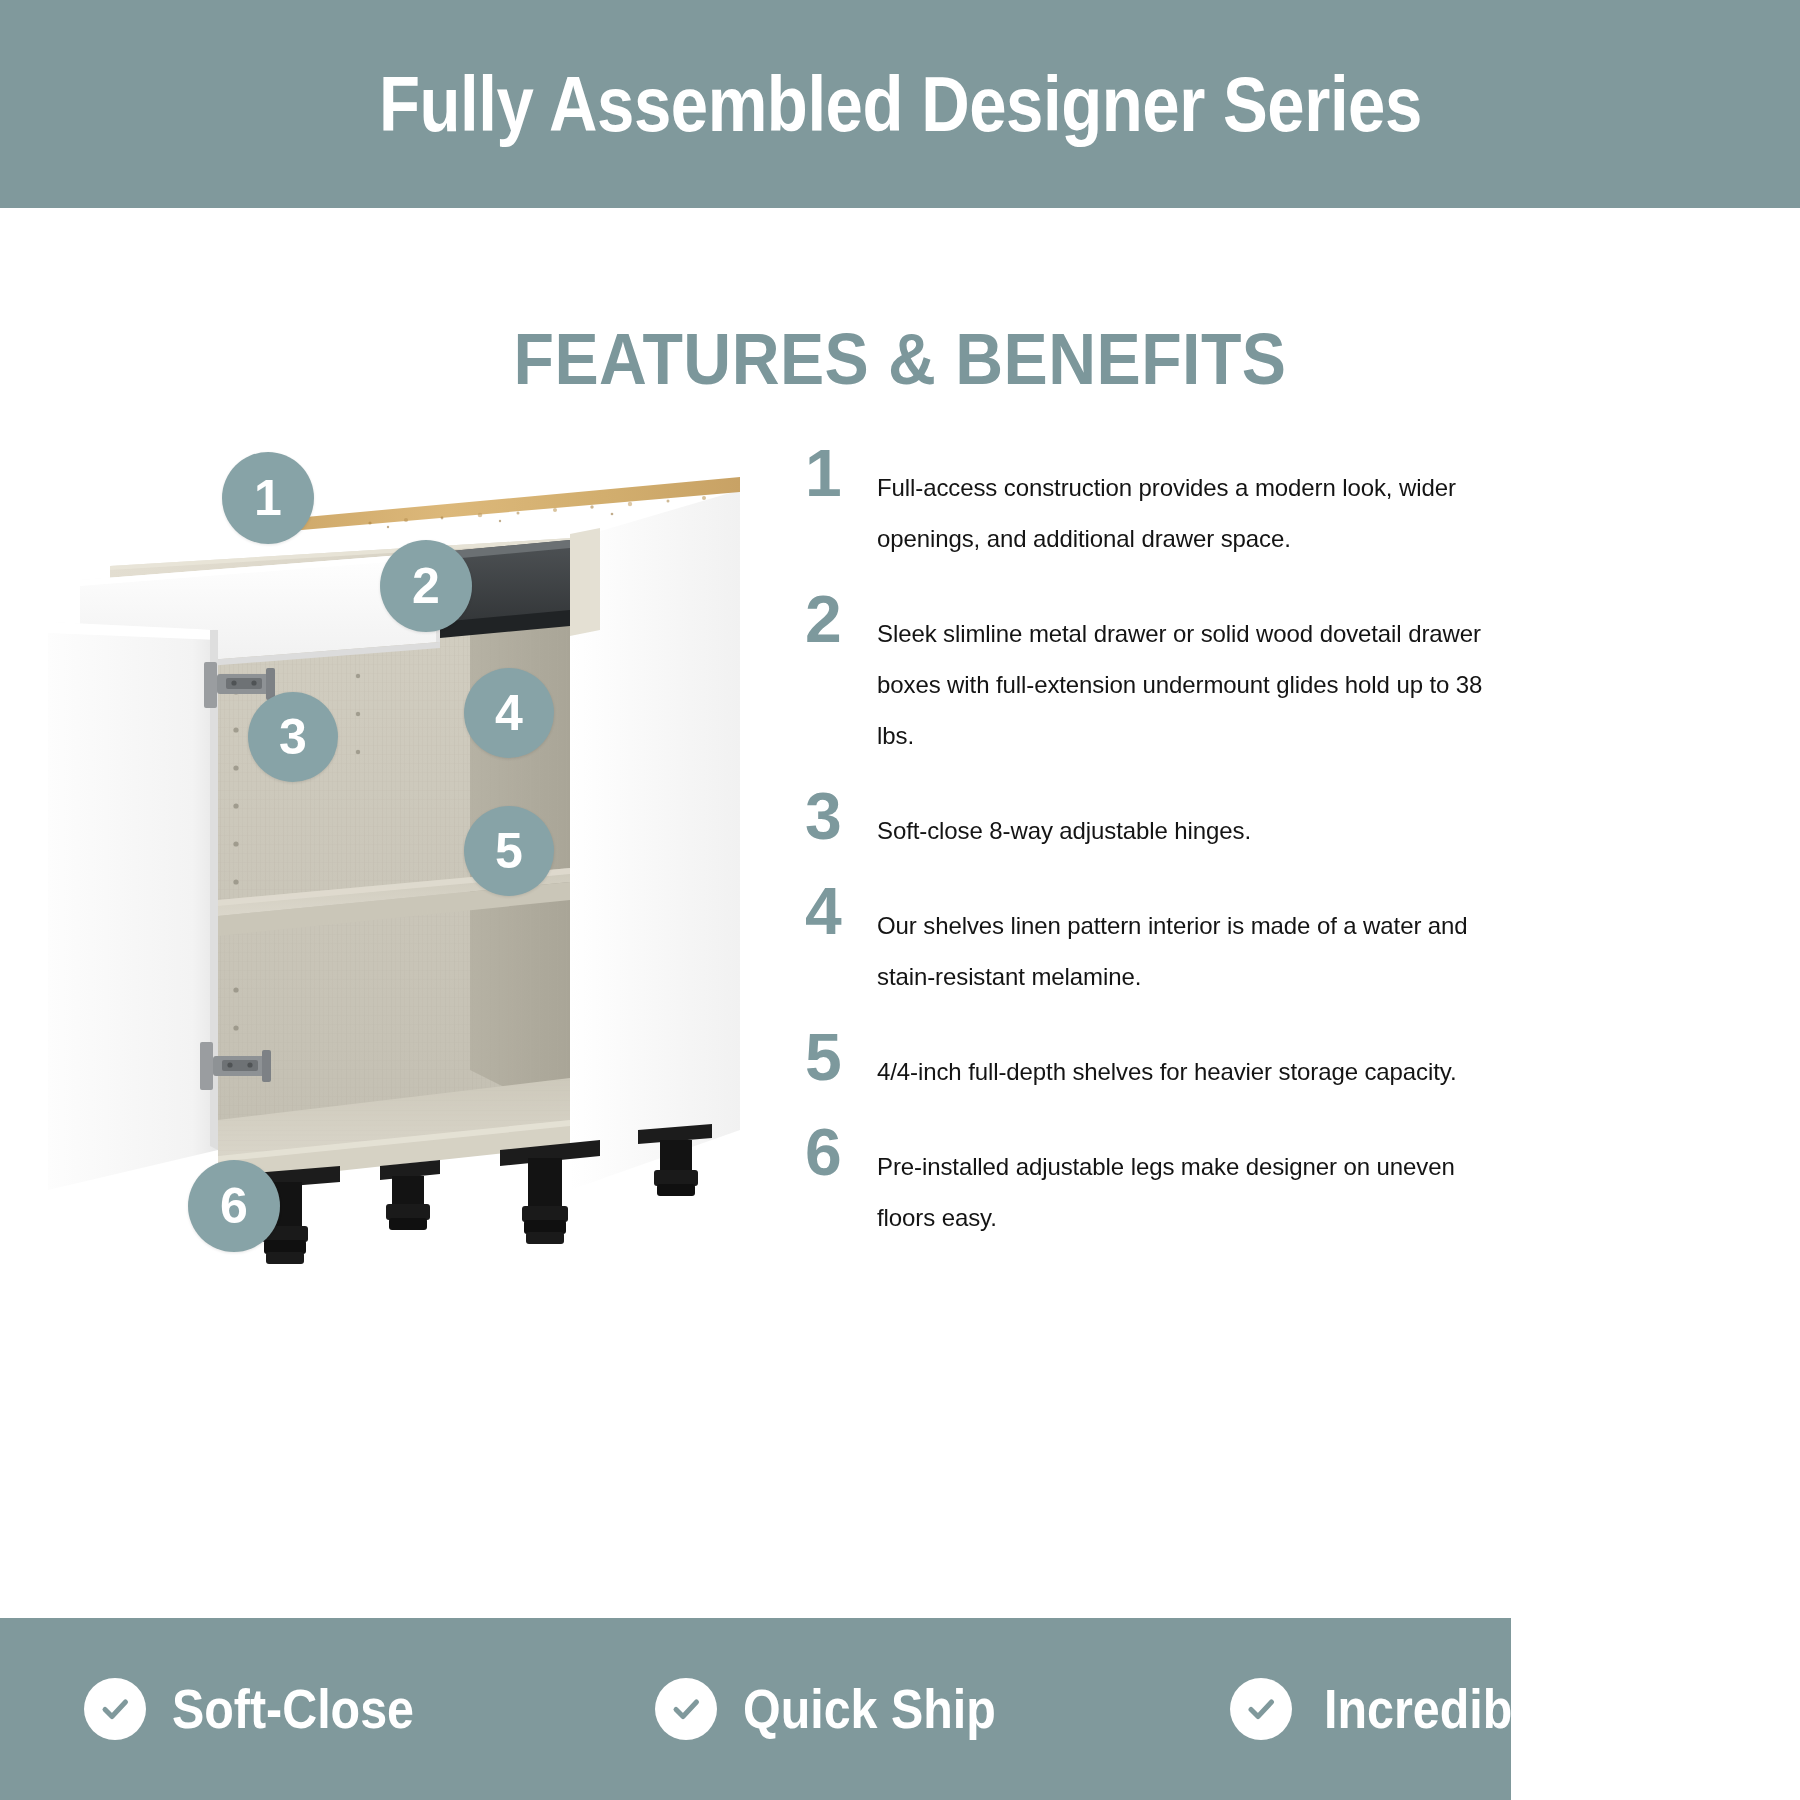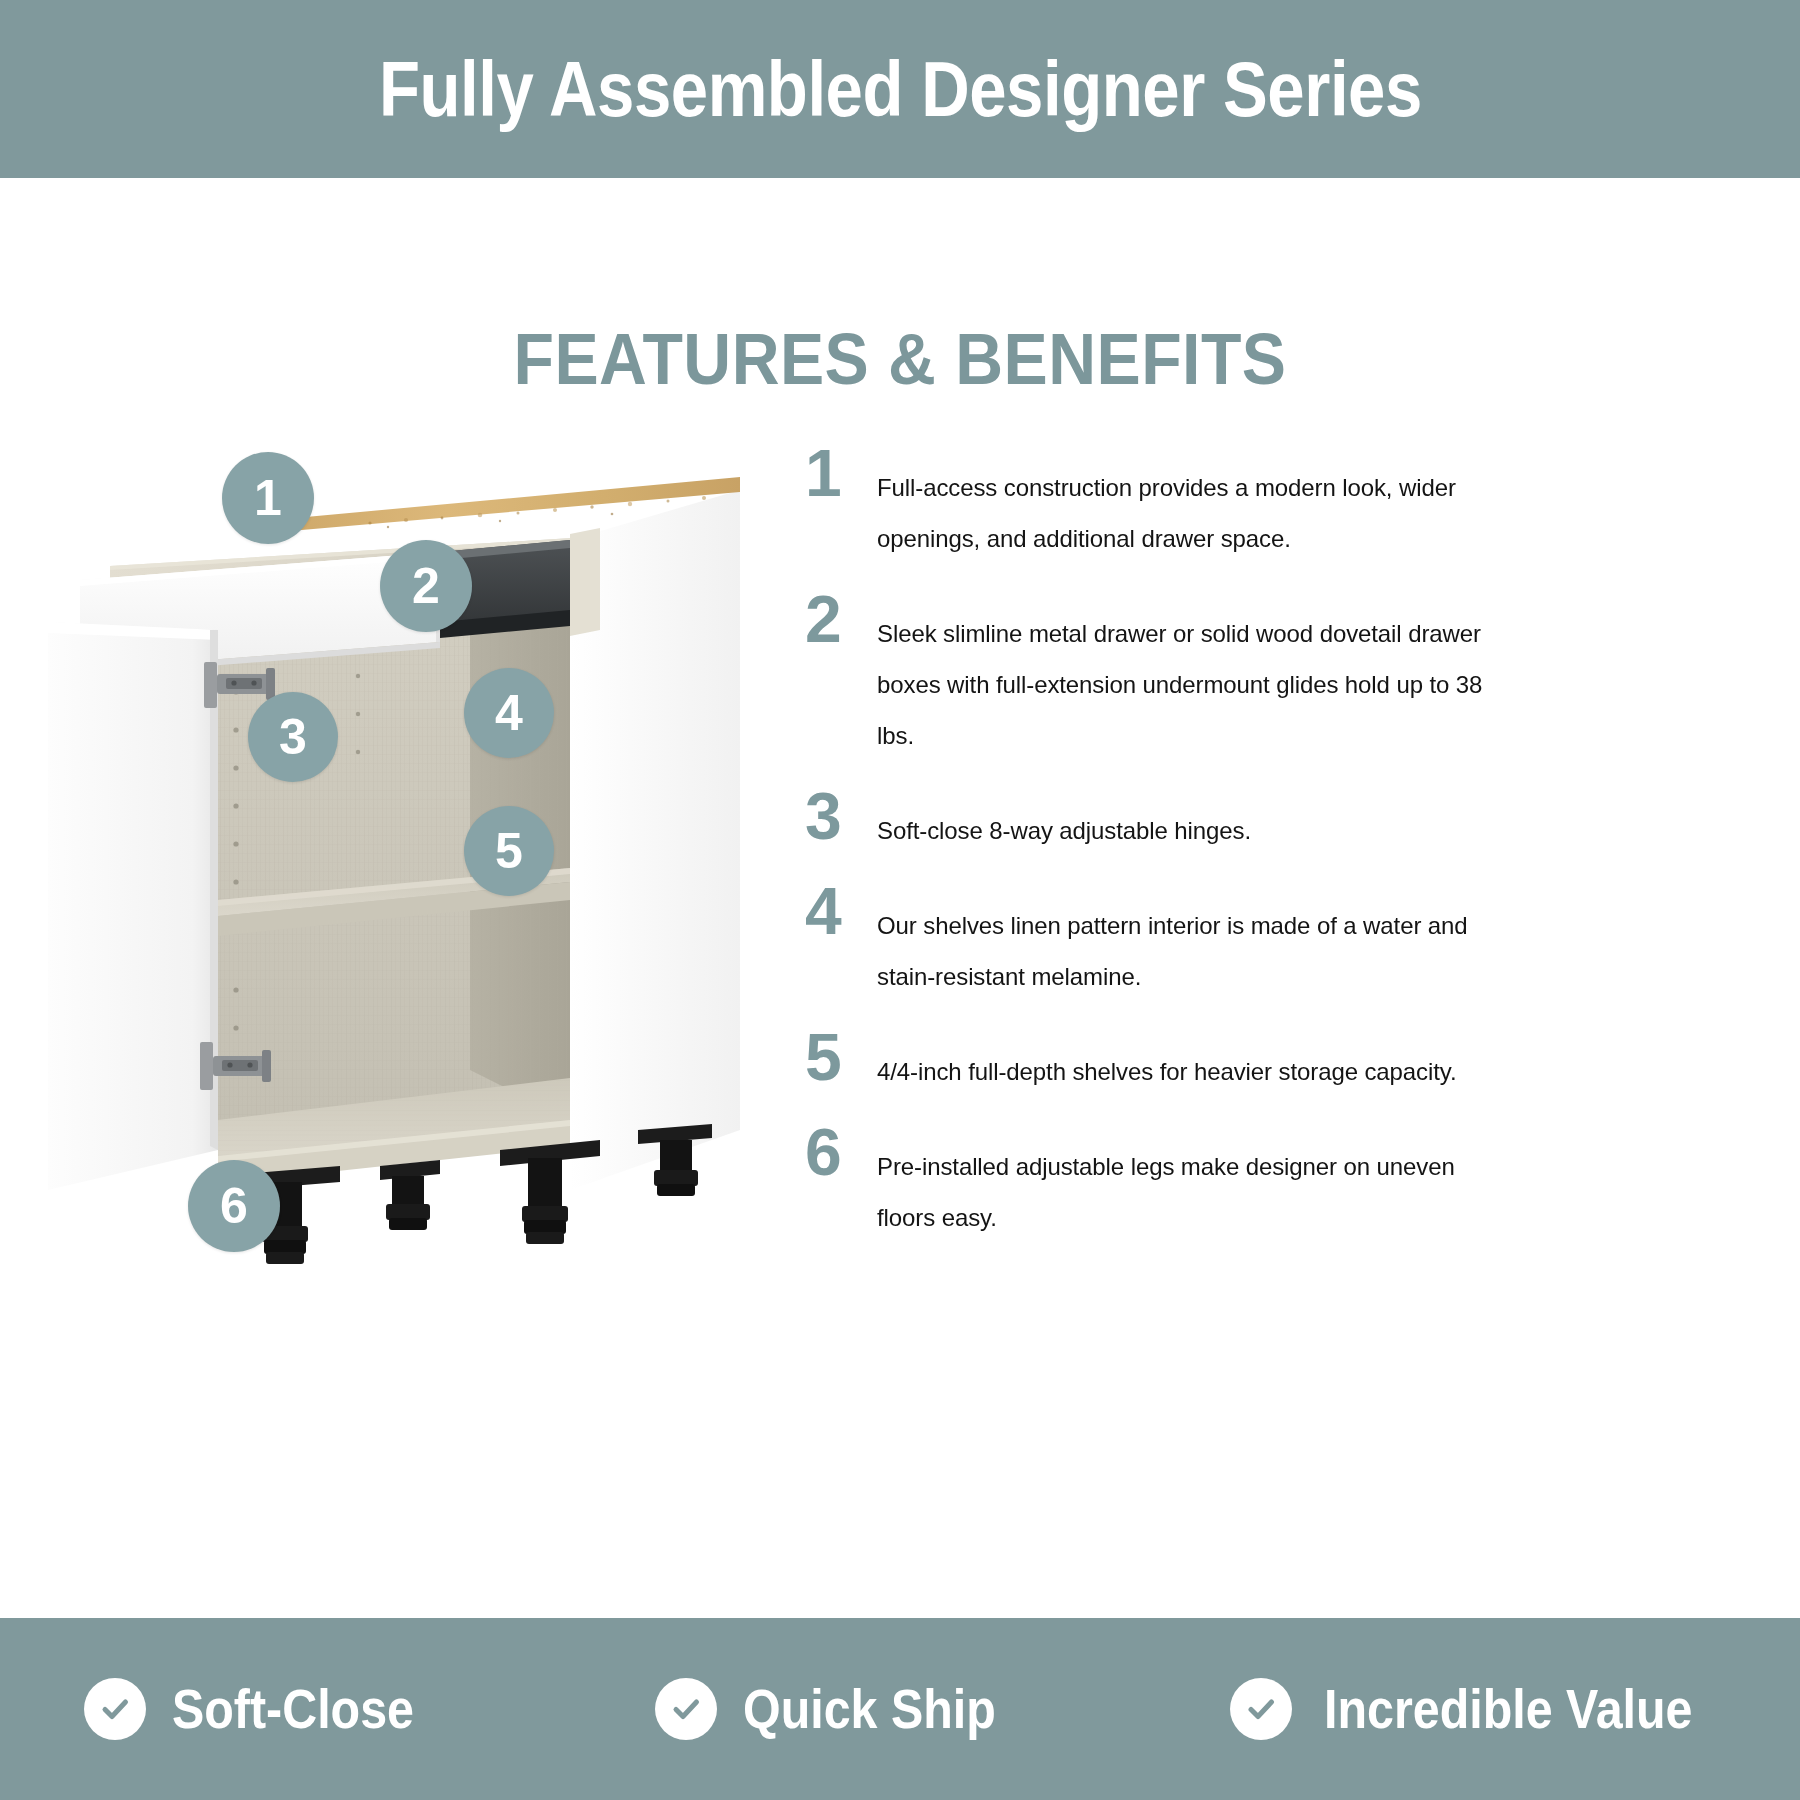--- a/index.html
+++ b/index.html
@@ -13,21 +13,21 @@
     font-family: "Liberation Sans", sans-serif;
     overflow: hidden;
     position: relative;
   }
 
   
   .header-bar {
     position: absolute;
     left: 0; top: 0;
     width: 1800px;
-    height: 178px;
+    height: 208px;
     background: #80999c;
     display: flex;
     align-items: center;
     justify-content: center;
   }
   .header-title {
     color: #ffffff;
     font-family: "Liberation Sans Narrow", "Liberation Sans", sans-serif;
     font-size: 78px;
     font-weight: bold;
@@ -121,21 +121,21 @@
     line-height: 51px;
     letter-spacing: -0.1px;
     padding-top: 22px;
   }
 
   
   .footer-bar {
     position: absolute;
     left: 0;
     bottom: 0;
-    width: 1800px;
+    width: 1511px;
     height: 182px;
     background: #80999c;
     display: flex;
     align-items: center;
   }
   .footer-item {
     display: flex;
     align-items: center;
     gap: 26px;
     flex: 0 0 auto;

